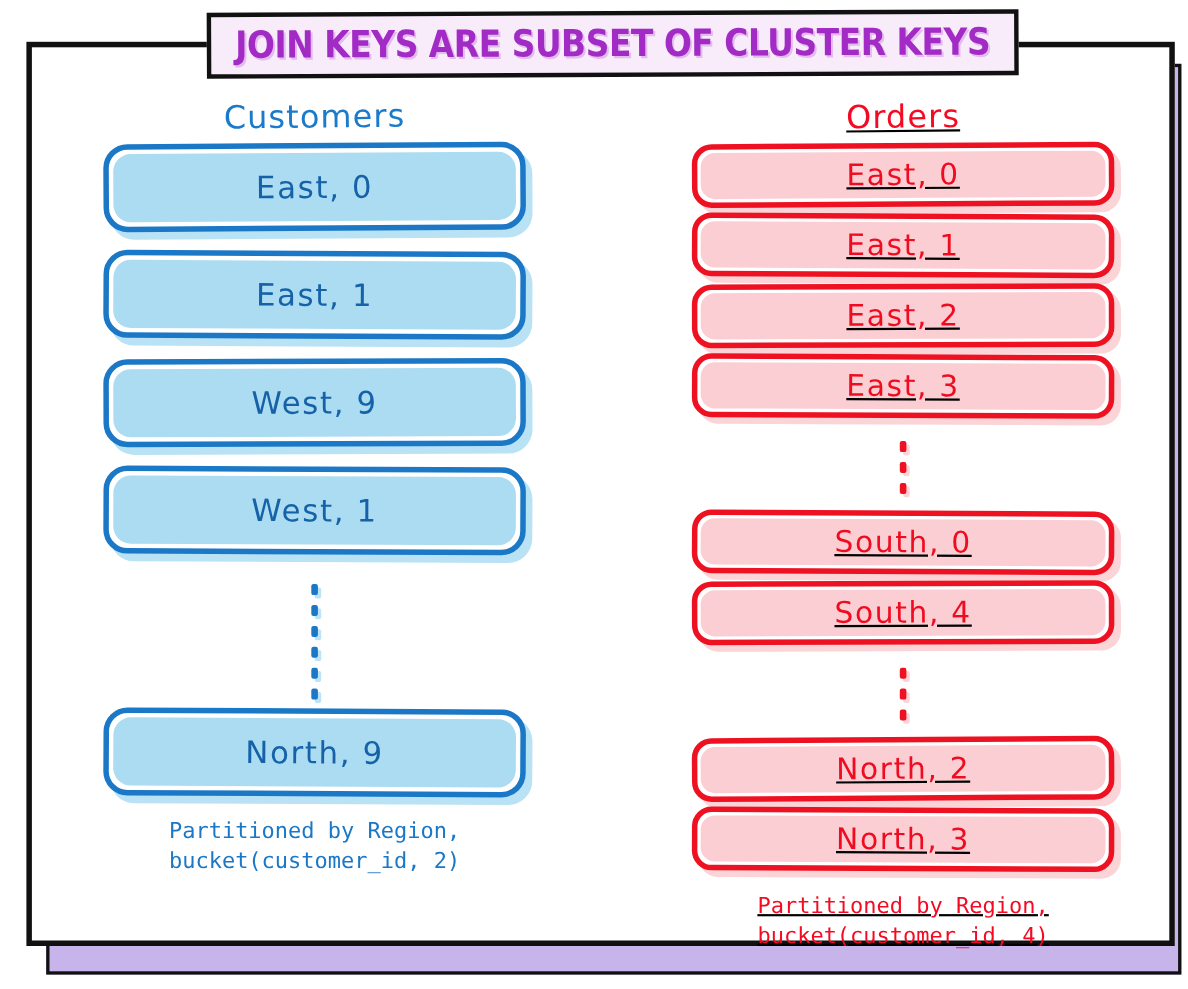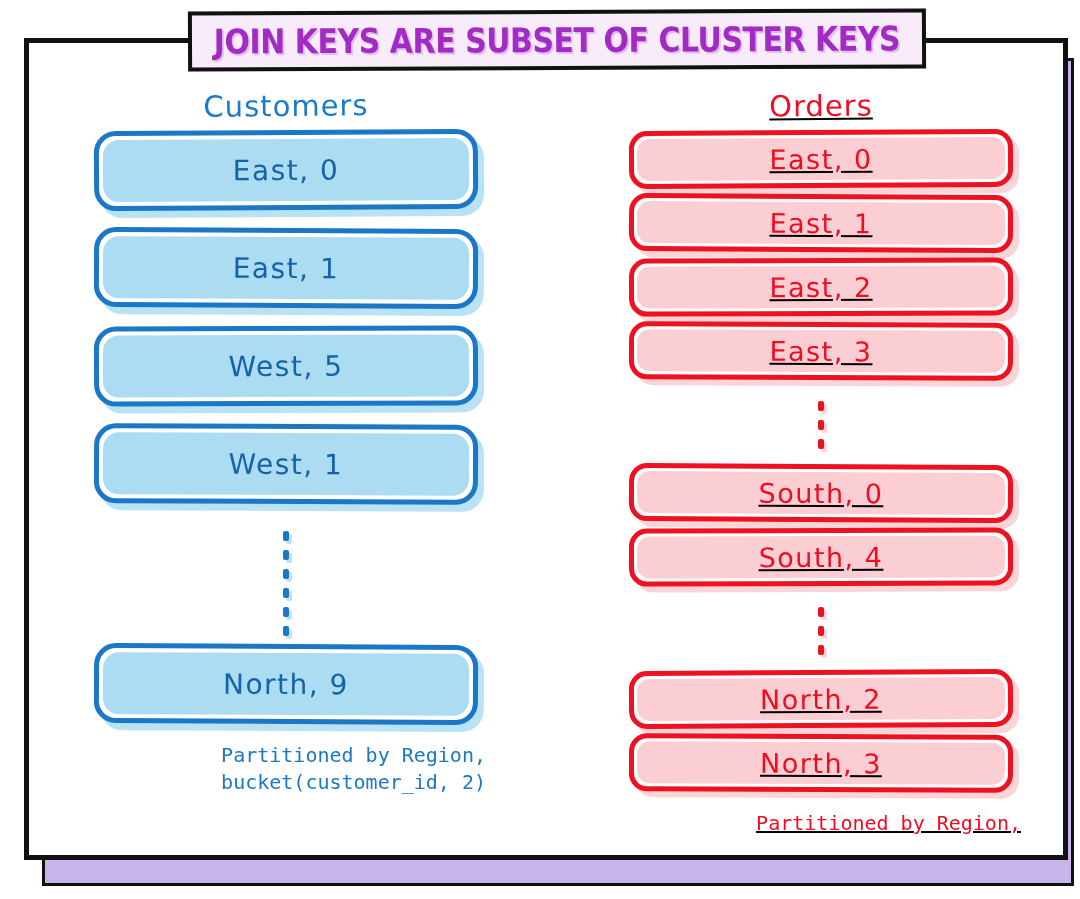--- a/index.html
+++ b/index.html
@@ -195,21 +195,21 @@
   .caption {
     margin-top: 18px;
     text-align: center;
     font-family: "DejaVu Sans Mono", monospace;
     font-size: 20px;
     line-height: 1.35;
     letter-spacing: 0px;
   }
   .caption-blue { color: #1b78c6; }
   .caption-red  { color: #f40a22; }
-  .caption span { display: block; text-align: right; }
+  .caption span { display: block; }
 </style>
 </head>
 <body>
 
 <div id="canvas">
 
   <div class="frame-shadow"></div>
   <div class="frame"></div>
 
   <div class="title-banner">
@@ -220,21 +220,21 @@
     <div class="col-header">Customers</div>
 
     <div class="box-list">
       <div class="box box-blue j0">
         <span class="box-label">East, 0</span>
       </div>
       <div class="box box-blue j1">
         <span class="box-label">East, 1</span>
       </div>
       <div class="box box-blue j2">
-        <span class="box-label">West, 5</span>
+        <span class="box-label">West, 9</span>
       </div>
       <div class="box box-blue j3">
         <span class="box-label">West, 1</span>
       </div>
 
       <div class="ellipsis-gap gap-blue">
         <div class="dash-col">
           <div class="dash"></div>
             <div class="dash"></div>
             <div class="dash"></div>
@@ -298,16 +298,17 @@
       <div class="box box-red j0">
         <span class="box-label">North, 2</span>
       </div>
       <div class="box box-red j3">
         <span class="box-label">North, 3</span>
       </div>
     </div>
 
     <div class="caption caption-red">
       <span>Partitioned by Region,</span>
+      <span>bucket(customer_id, 4)</span>
     </div>
   </div>
 
 </div>
 
 </body></html>

